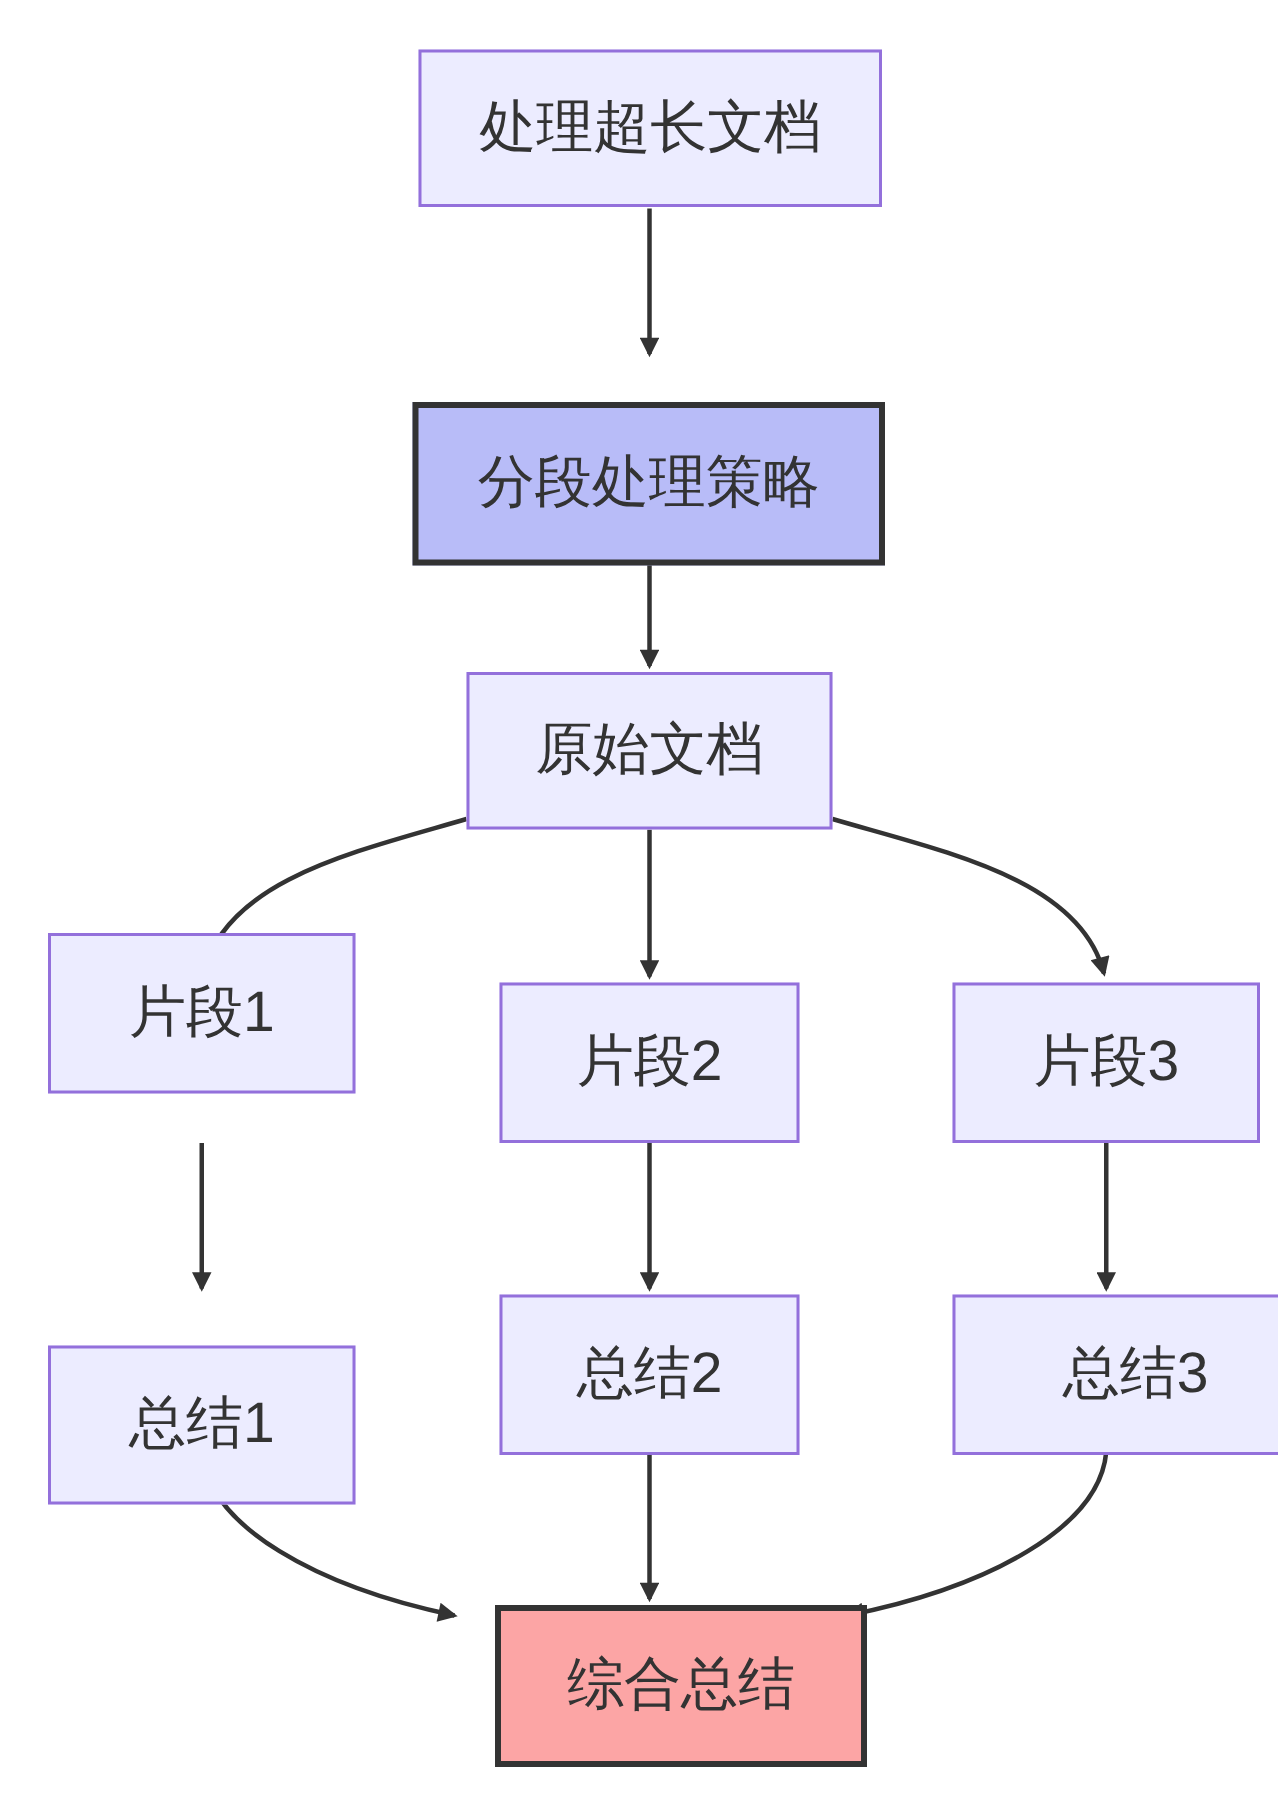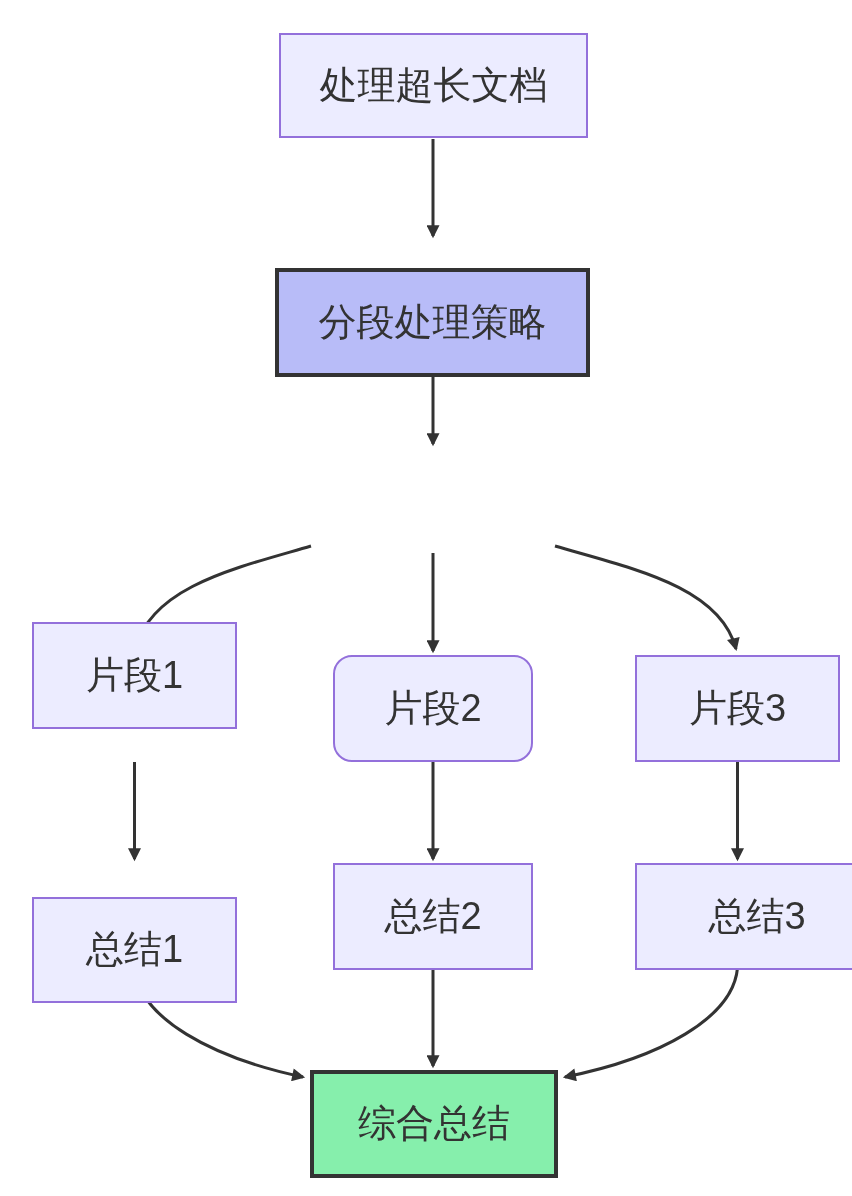--- a/index.html
+++ b/index.html
@@ -30,22 +30,23 @@
     color: #333333;
     font-size: 38px;
     line-height: 1.2;
     white-space: nowrap;
   }
   .node.emphasis {
     background: #b8bcf8;
     border: 4px solid #333333;
   }
   .node.success {
-    background: #86efac;
+    background: #fca5a5;
     border: 4px solid #333333;
+    margin-left: 20px;
   }
   .edge-path {
     stroke: #333333;
     stroke-width: 3;
     fill: none;
   }
 </style>
 </head>
 <body>
 
@@ -71,26 +72,29 @@
   </svg>
 
   <div class="node" style="left:279px; top:33px; width:309px; height:105px;">
     <span>处理超长文档</span>
   </div>
 
   <div class="node emphasis" style="left:275px; top:240px; width:315px; height:109px;margin-top:28px;">
     <span>分段处理策略</span>
   </div>
 
+  <div class="node" style="left:311px; top:448px; width:244px; height:105px;">
+    <span>原始文档</span>
+  </div>
 
   <div class="node" style="left:32px; top:622px; width:205px; height:107px;">
     <span>片段1</span>
   </div>
 
-  <div class="node" style="left:333px; top:655px; width:200px; height:107px;border-radius:19px;">
+  <div class="node" style="left:333px; top:655px; width:200px; height:107px;">
     <span>片段2</span>
   </div>
 
   <div class="node" style="left:635px; top:655px; width:205px; height:107px;">
     <span>片段3</span>
   </div>
 
   <div class="node" style="left:32px; top:863px; width:205px; height:106px;margin-top:34px;">
     <span>总结1</span>
   </div>

